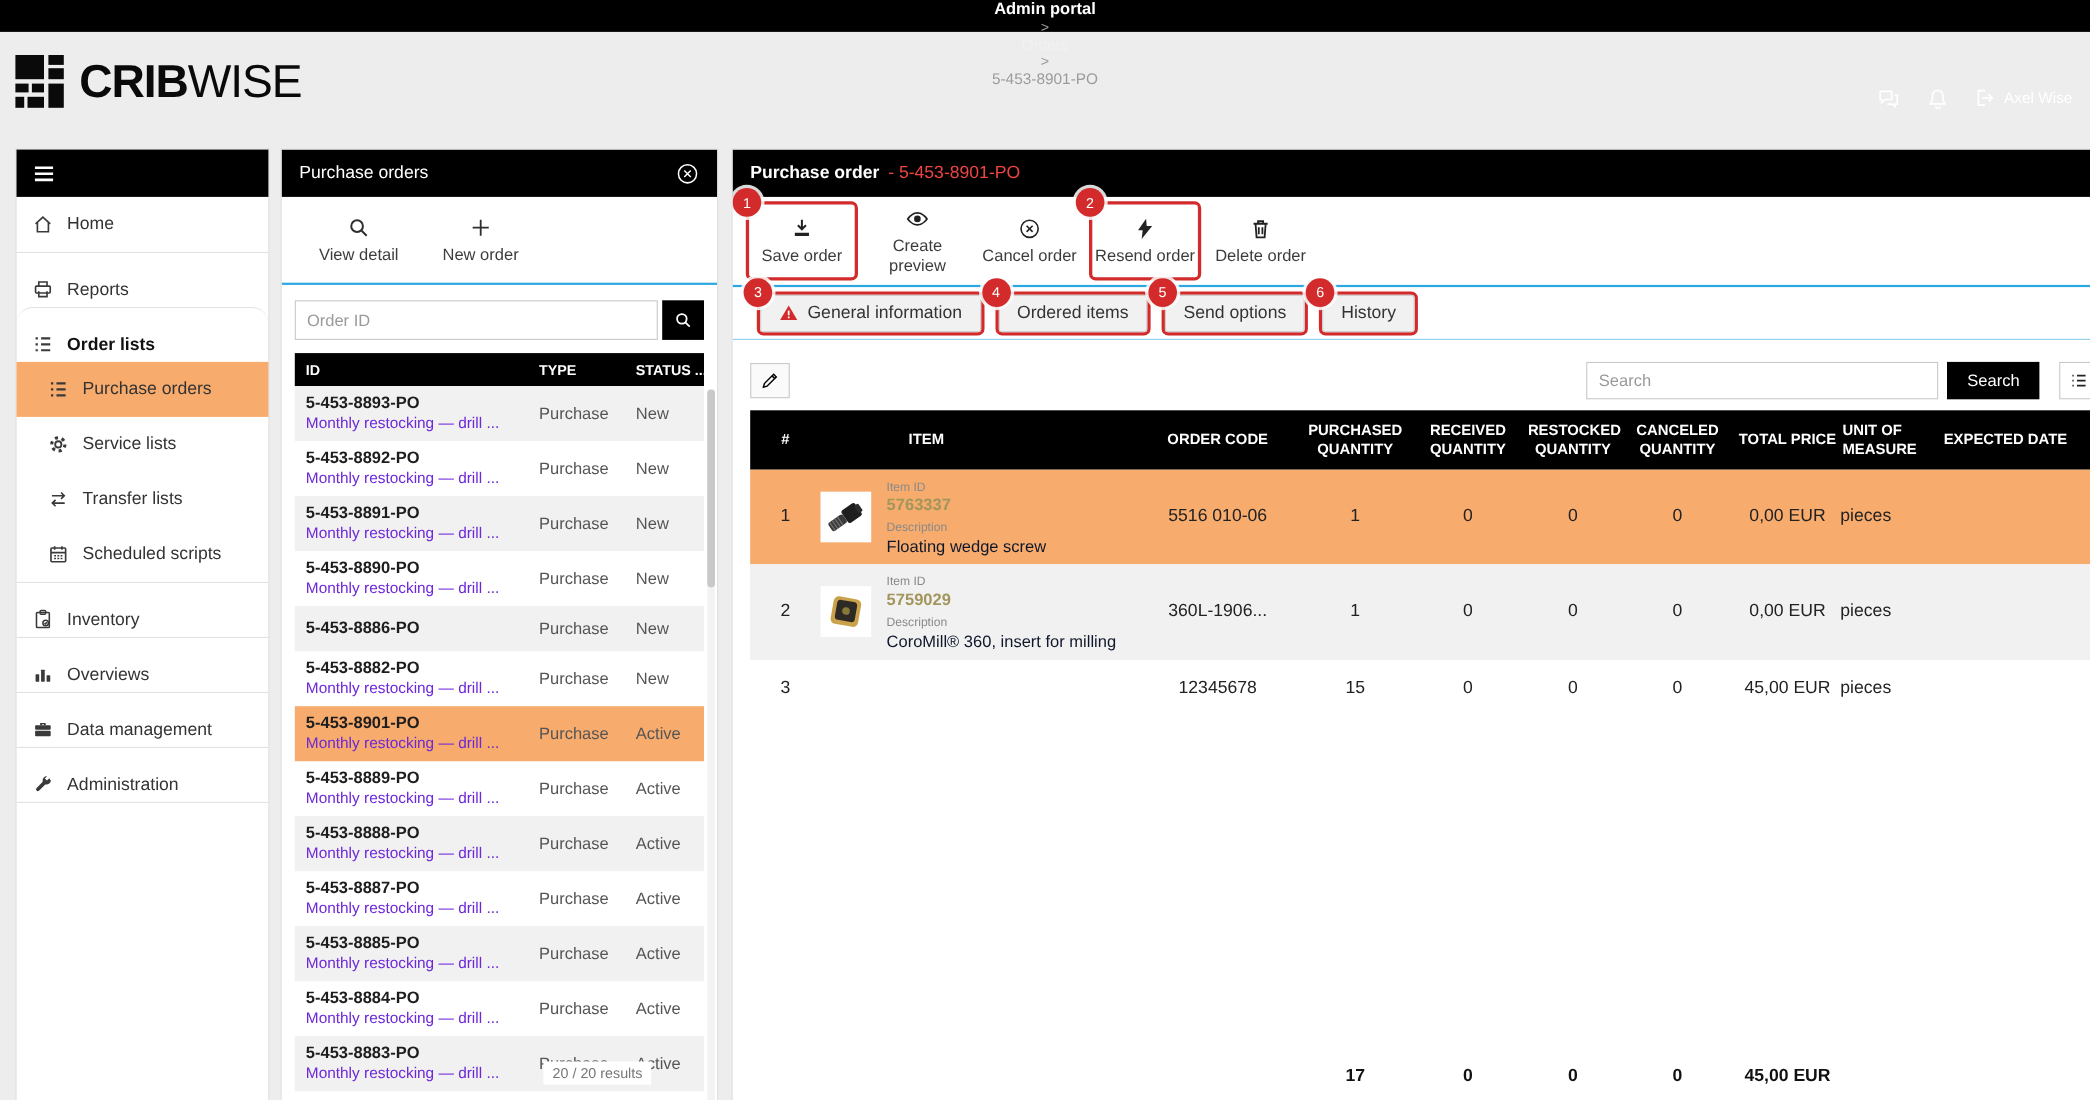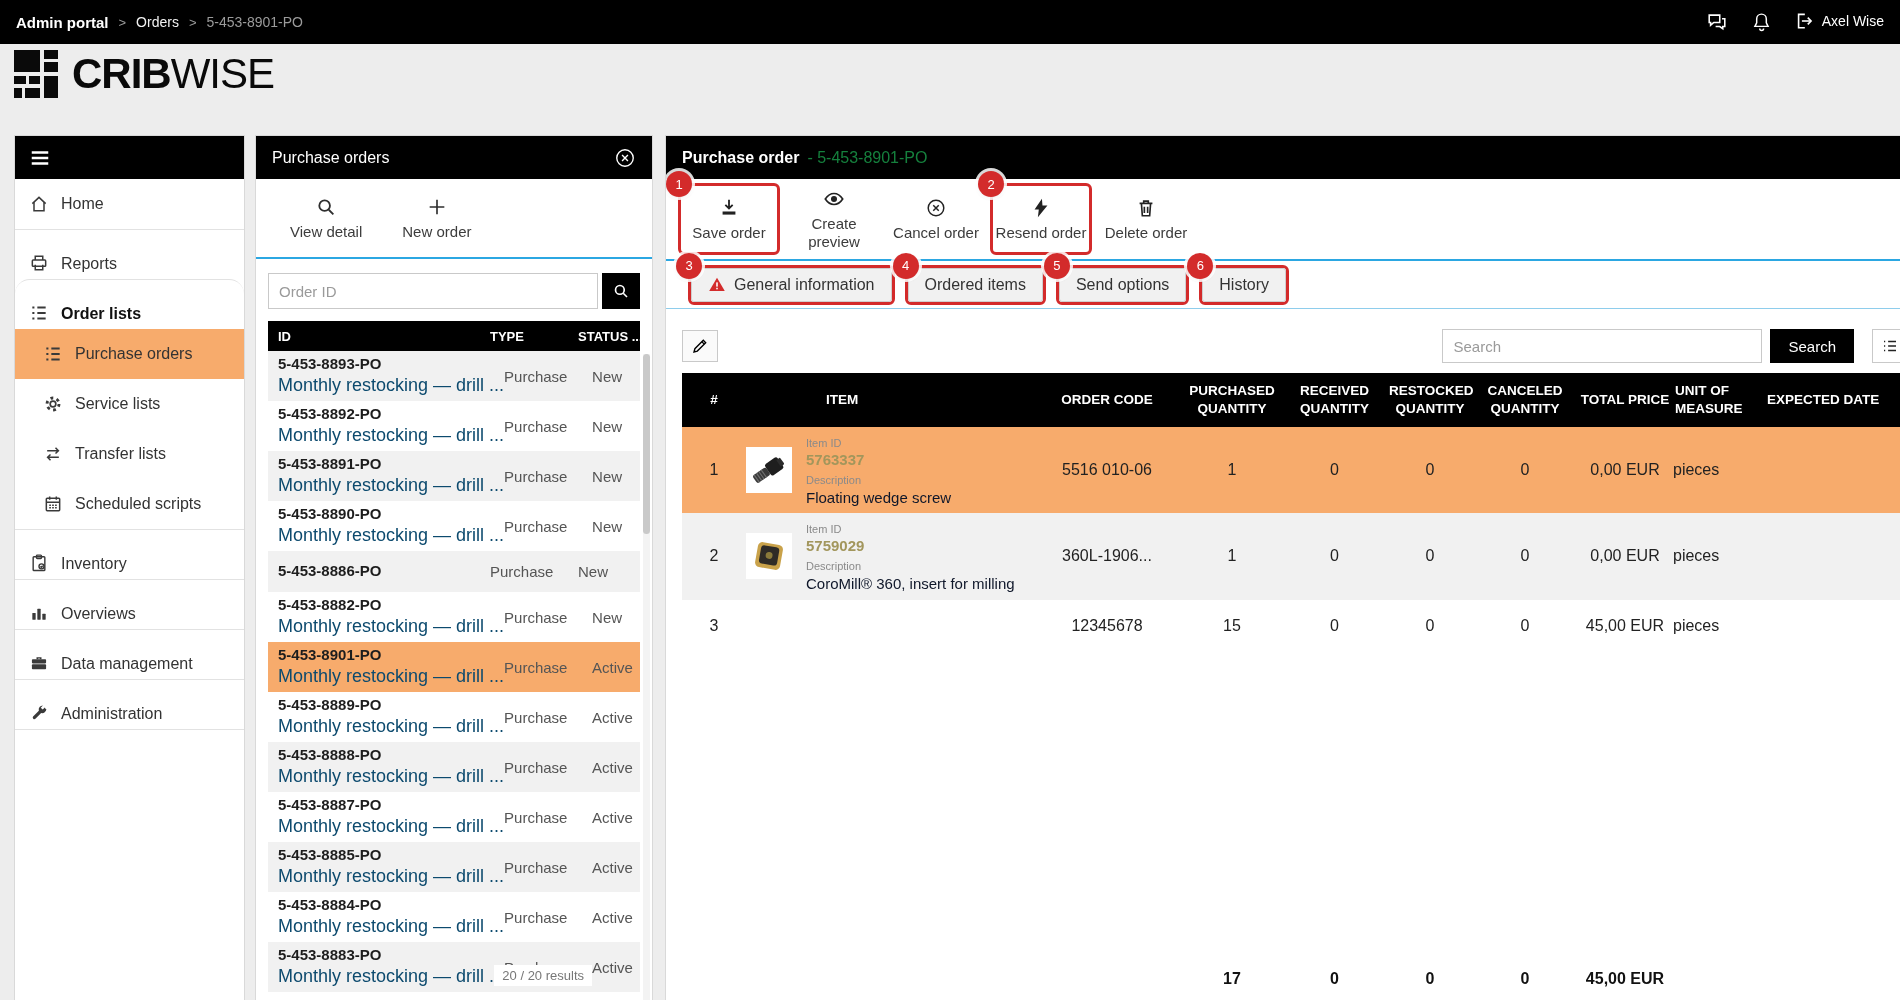--- a/index.html
+++ b/index.html
@@ -1,21 +1,21 @@
 <!DOCTYPE html>
 <html><head>
 <meta charset="utf-8">
 <style>
   * { margin:0; padding:0; box-sizing:border-box; }
   html,body { width:1900px; height:1000px; overflow:hidden; }
   body { font-family:"Liberation Sans", sans-serif; background:#ededed; position:relative; color:#222; }
   svg { display:block; }
 
   
-  .topbar { position:absolute; left:0; top:0; width:1900px; height:44px; background:#000; display:flex; align-items:center; padding:0 16px; }
+  .topbar { position:absolute; left:0; top:0; width:1900px; height:29px; background:#000; display:flex; align-items:center; padding:0 16px;flex-direction:column; }
   .crumb-root { color:#fff; font-weight:bold; font-size:15px; }
   .crumb-sep { color:#9b9b9b; margin:0 10px; font-size:13px; }
   .crumb-mid { color:#f2f2f2; font-size:14px; }
   .crumb-last { color:#9b9b9b; font-size:14px; }
   .topbar-right { margin-left:auto; display:flex; align-items:flex-start; gap:22px; color:#fff; }
   .topbar-right .tb-icon { color:#fff; cursor:pointer; }
   .tb-user { font-size:14px; color:#fff; display:flex; align-items:center; gap:8px; }
 
   
   .logo { position:absolute; left:14px; top:50px; display:flex; align-items:center; gap:10px; }
@@ -50,21 +50,21 @@
   .list-search input { flex:1; height:36px; border:1px solid #c9c9c9; padding:0 10px; font-size:15px; font-family:inherit; color:#333; }
   .list-search input::placeholder { color:#9a9a9a; }
   .sq-btn { width:38px; height:36px; background:#000; color:#fff; border:none; display:flex; align-items:center; justify-content:center; cursor:pointer; }
   .olist-head { display:grid; grid-template-columns:1fr 88px 62px; background:#000; color:#fff; font-weight:bold; font-size:13px; height:30px; align-items:center; margin:0 12px; padding:0 0 0 10px; white-space:nowrap; }
   .olist-rows { margin:0 12px; }
   .orow { display:grid; grid-template-columns:1fr 88px 62px; align-items:center; padding-left:10px; height:50px; cursor:pointer; }
   .orow.single { height:41px; }
   .orow.alt { background:#f1f1f1; }
   .orow.selected { background:#f7ab6c; }
   .orow .oid { font-weight:bold; font-size:15px; color:#1d1d1d; line-height:1.25; }
-  .orow .osub { font-size:18px; color:#0c4a6e; line-height:1.25; white-space:nowrap; overflow:hidden; }
+  .orow .osub { font-size:14px; color:#6d28d9; line-height:1.25; white-space:nowrap; overflow:hidden; }
   .orow .otype, .orow .ostat { font-size:15px; color:#555; }
   .results-chip { position:absolute; right:60px; bottom:14px; background:#fff; color:#777; font-size:13px; padding:3px 8px; }
   .list-scroll { position:absolute; right:2px; top:218px; bottom:0; width:7px; background:#f3f3f3; }
   .list-scroll .thumb { position:absolute; top:0; width:7px; height:180px; background:#c9c9c9; border-radius:4px; }
 
   
   .detail-panel { left:665px; width:1348px; }
   .dtoolbar { height:82px; display:flex; align-items:stretch; gap:6px; padding:4px 6px; border-bottom:2px solid #2ba7e2; }
   .dtool { display:flex; flex-direction:column; align-items:center; justify-content:center; gap:5px; width:96px; font-size:15px; color:#3c3c3c; line-height:1.15; text-align:center; cursor:pointer; background:none; border:none; font-family:inherit; }
   .dtool .tico { color:#222; }
@@ -376,21 +376,21 @@
   </div>
   <span class="results-chip">20 / 20 results</span>
   <div class="list-scroll">
       <div class="thumb"></div>
     </div>
 </section>
 
 <section class="panel detail-panel">
   <div class="panel-head">
     <span style="font-weight:bold;">Purchase order</span>
-    <span style="color:#15803d; margin-left:8px;">- 5-453-8901-PO</span>
+    <span style="color:#ef4444; margin-left:8px;">- 5-453-8901-PO</span>
     <span class="panel-close">
         <svg width="22" height="22" viewBox="0 0 24 24" fill="none" stroke="currentColor" stroke-width="1.5">
           <circle cx="12" cy="12" r="9"></circle>
           <path d="M8.8 8.8l6.4 6.4M15.2 8.8l-6.4 6.4"></path>
         </svg>
       </span>
   </div>
 
   <div class="dtoolbar">
     <div class="annot" style="margin-left:6px;">

